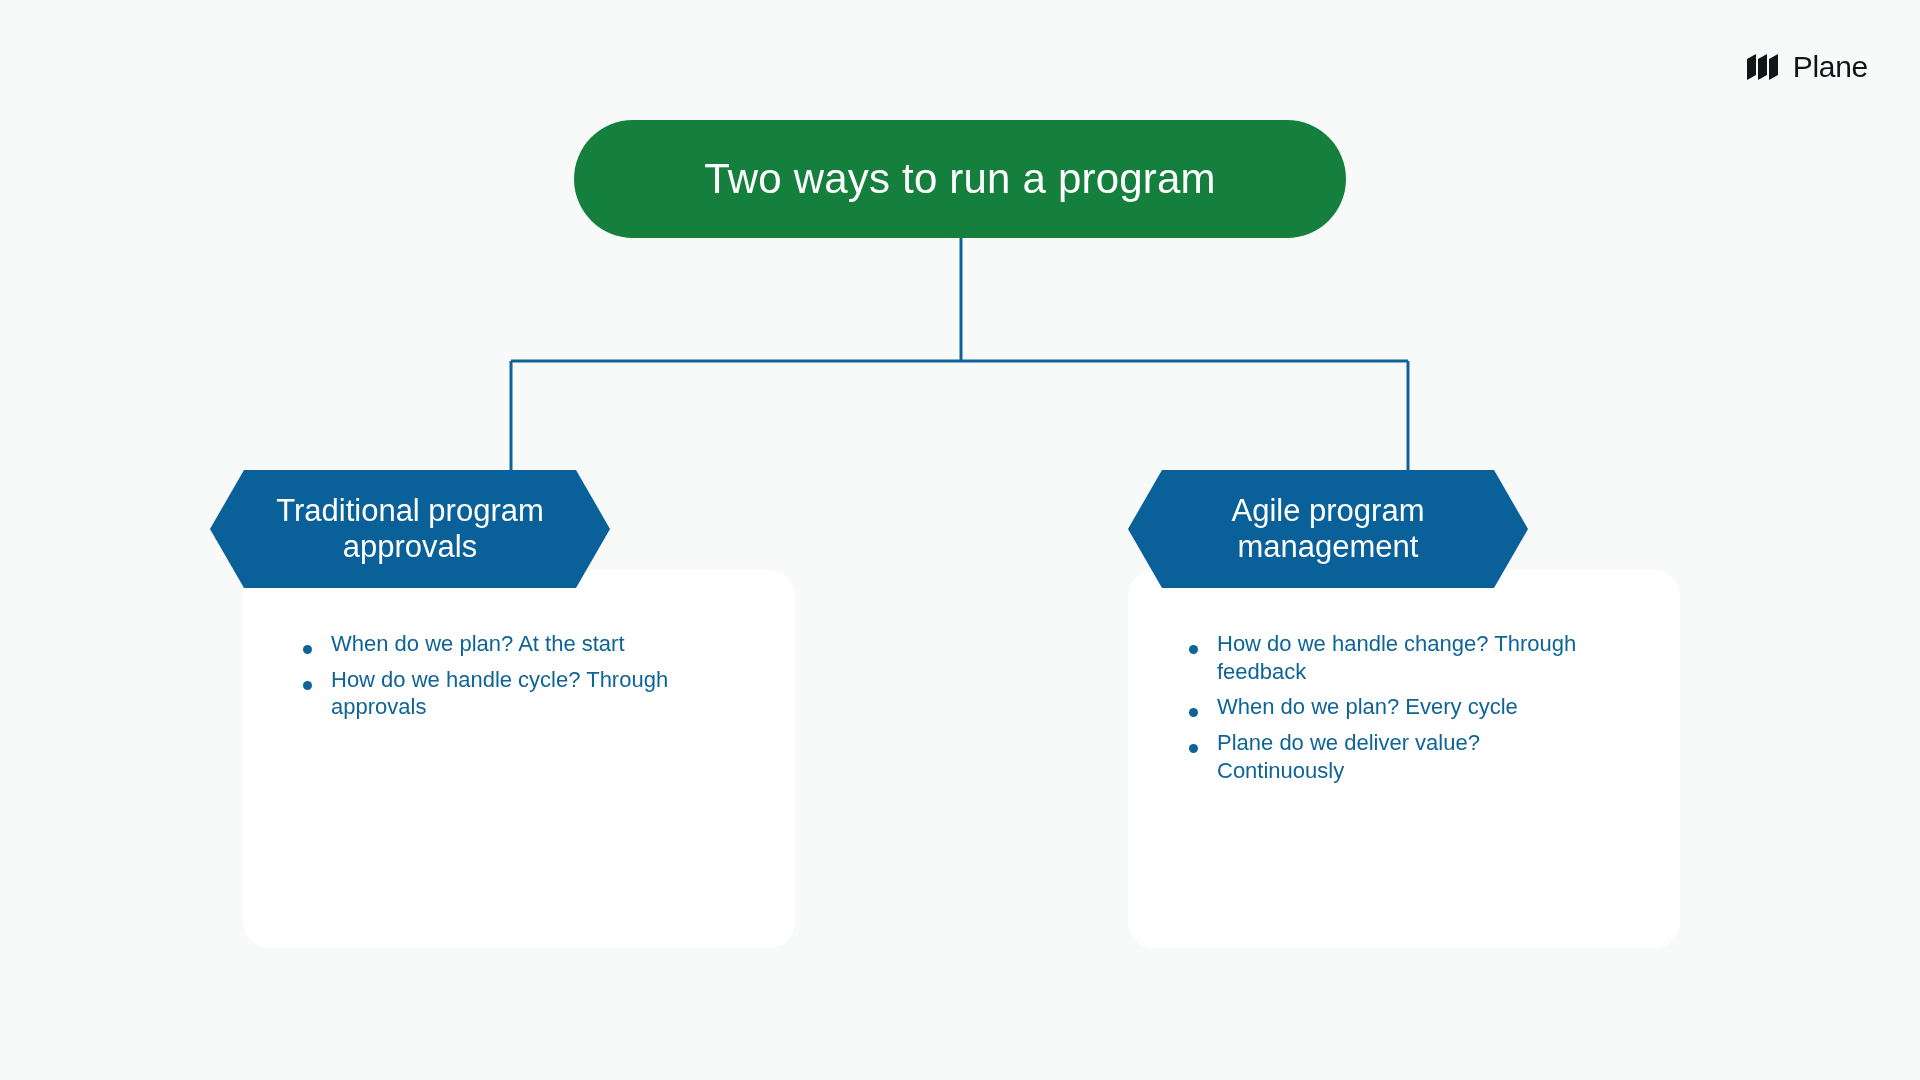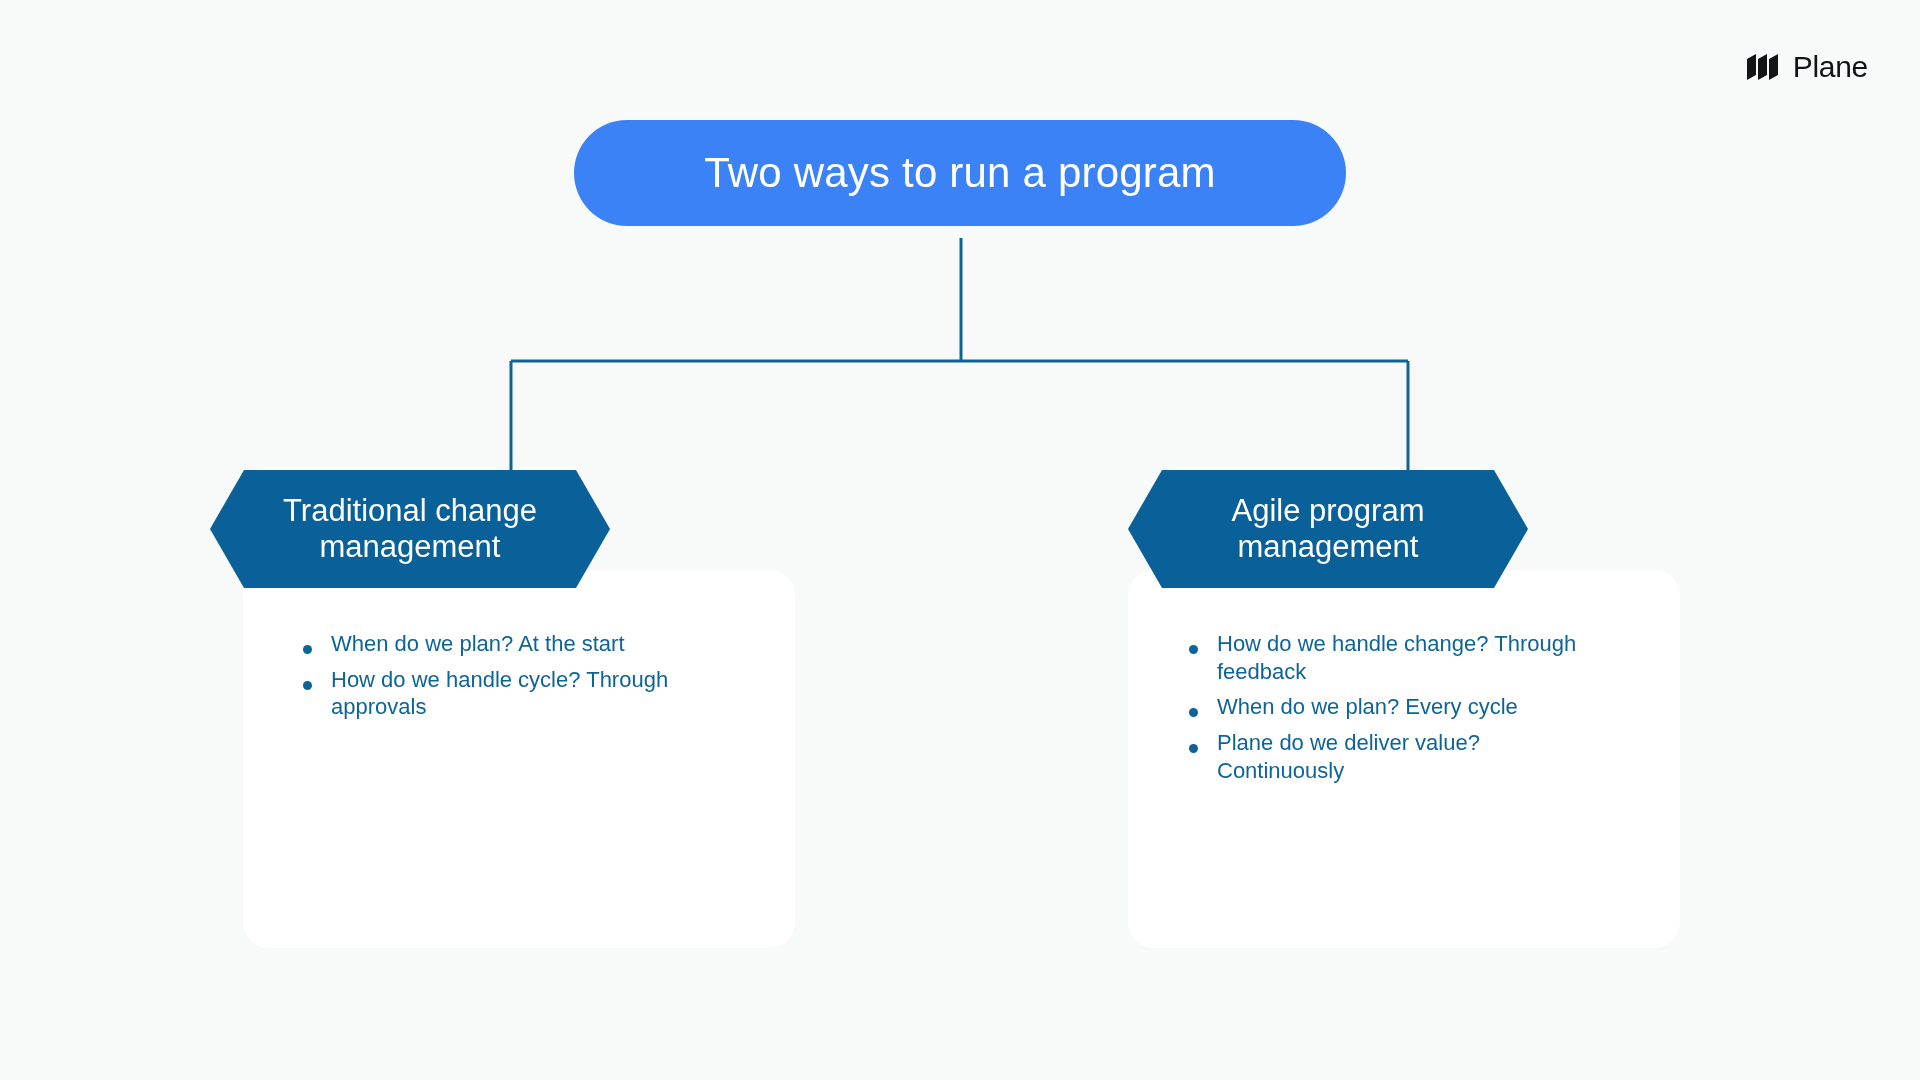--- a/index.html
+++ b/index.html
@@ -19,22 +19,22 @@
   }
   .brand-mark { width:34px; height:26px; display:block; }
   .brand-word {
     font-size:30px; font-weight:400; color:#131417;
     letter-spacing:-0.3px; line-height:1;
   }
 
   
   .title-pill {
     position:absolute; left:574px; top:120px;
-    width:772px; height:106px;
-    background:#3b82f6;
+    width:772px; height:118px;
+    background:#15803d;
     border-radius:60px;
     display:flex; align-items:center; justify-content:center;
   }
   .title-pill span {
     color:#ffffff; font-size:42px; font-weight:400;
     letter-spacing:0.2px; line-height:1.1; text-align:center;
   }
 
   
   .connector-svg {
@@ -114,21 +114,21 @@
     <line x1="1408" y1="361" x2="1408" y2="478" stroke="#0e6496" stroke-width="3"></line>
   </svg>
 
   <div class="title-pill">
     <span>Two ways to run a program</span>
   </div>
 
   <div class="branch left">
     <div class="card"></div>
     <div class="hex">
-      <span>Traditional change management</span>
+      <span>Traditional program approvals</span>
     </div>
     <ul class="bullets">
       <li>When do we plan? At the start</li>
       <li>How do we handle cycle? Through approvals</li>
     </ul>
   </div>
 
   <div class="branch right">
     <div class="card"></div>
     <div class="hex">

